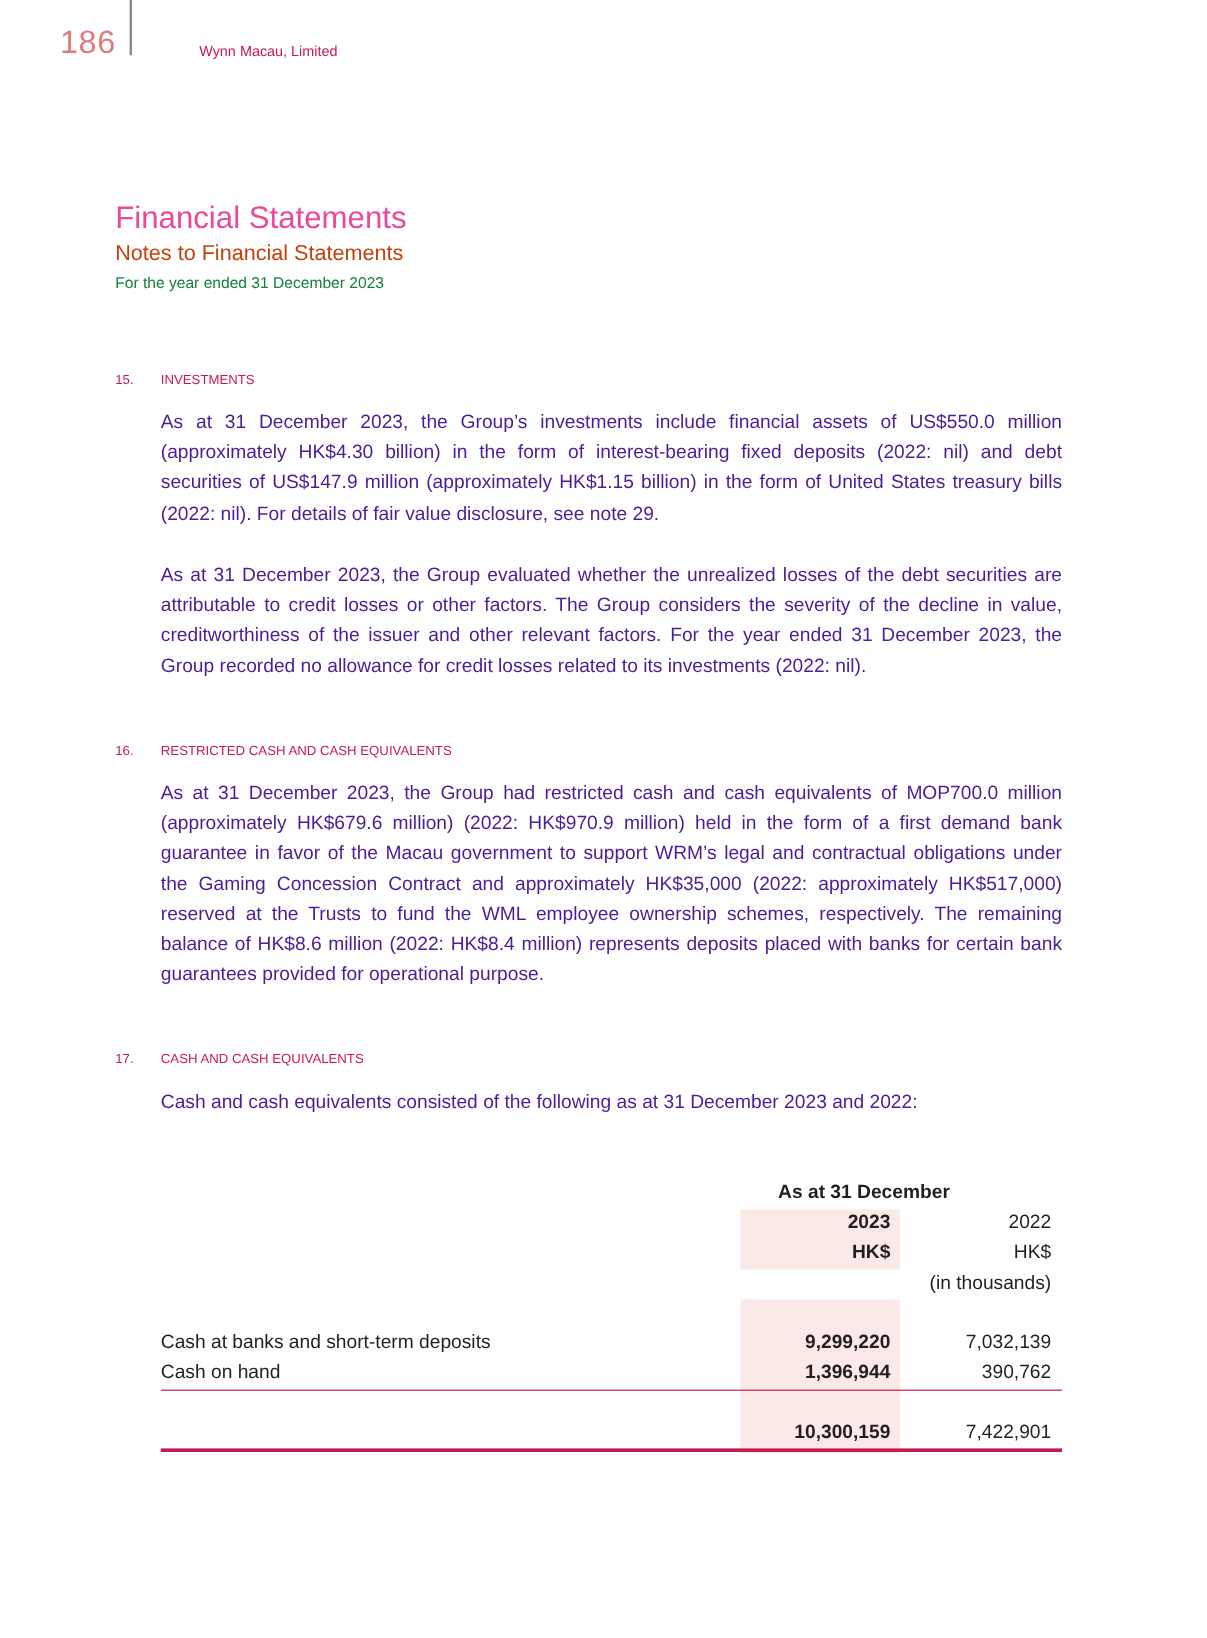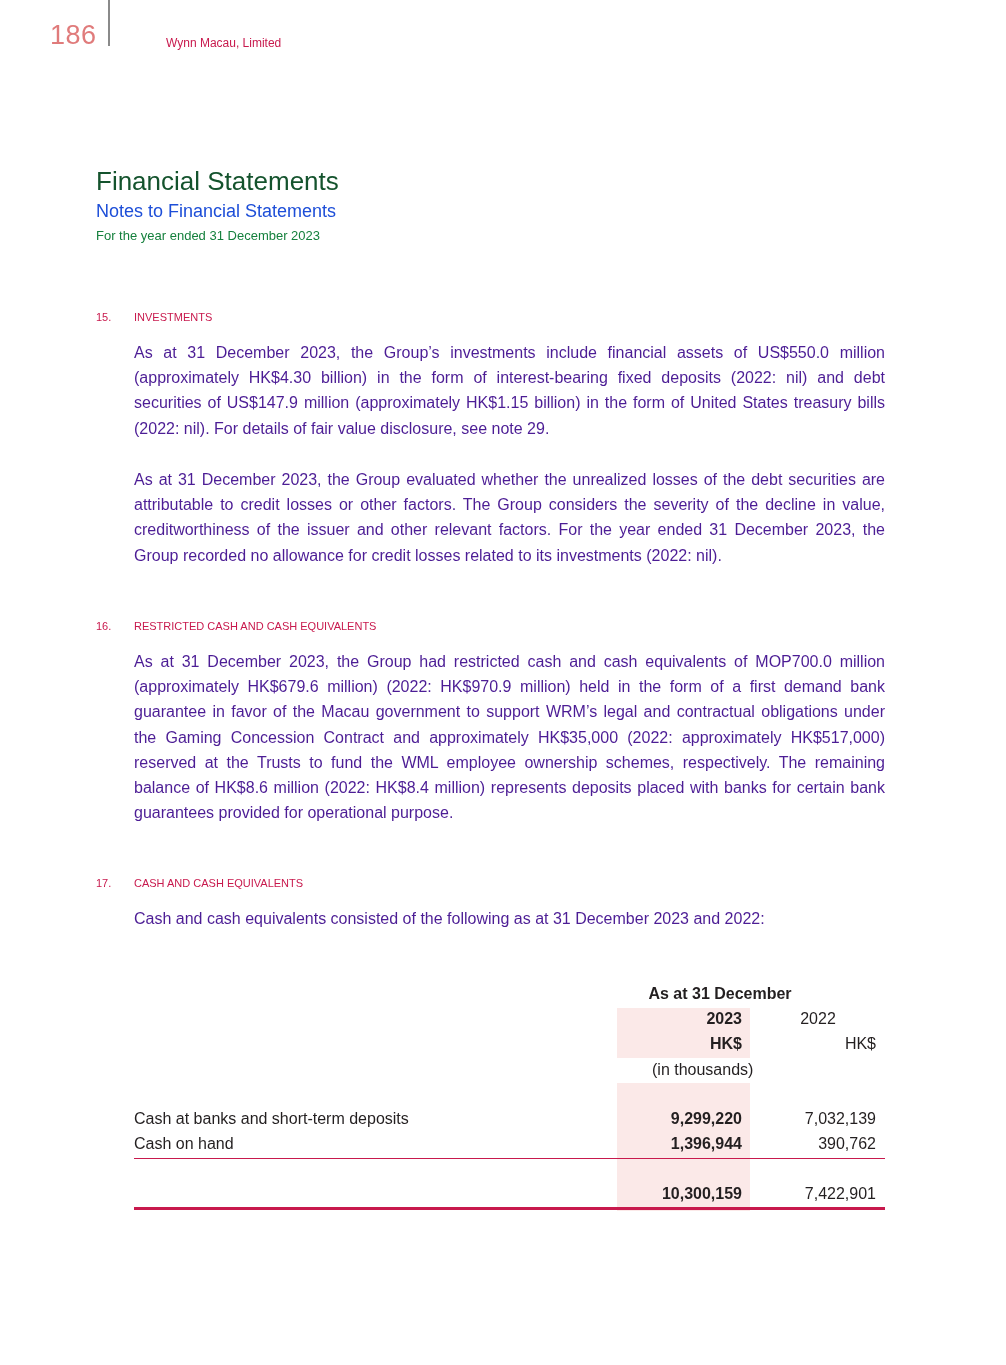--- a/index.html
+++ b/index.html
@@ -1,22 +1,22 @@
 <!DOCTYPE html>
 <html><head>
 <meta charset="utf-8">
 <style>
   * { box-sizing: border-box; margin: 0; padding: 0; }
   html, body { width: 1006px; height: 1365px; background: #ffffff; }
   body { position: relative; font-family: "Liberation Sans", "DejaVu Sans", sans-serif; color: #231f20; }
   .page-num { position: absolute; left: 50px; top: 20px; font-size: 27px; color: #e07b7b; letter-spacing: 0.5px; }
   .header-rule { position: absolute; left: 108px; top: 0; width: 1.5px; height: 46px; background: #8a8a8a; }
   .company { position: absolute; left: 119px; top: 36px; font-size: 12px; color: #c8194d; margin-left: 47px; }
-  .title { position: absolute; left: 96px; top: 166px; font-size: 26px; color: #14532d; }
-  .subtitle { position: absolute; left: 96px; top: 201px; font-size: 18px; color: #1d4ed8; }
+  .title { position: absolute; left: 96px; top: 166px; font-size: 26px; color: #ec4899; }
+  .subtitle { position: absolute; left: 96px; top: 201px; font-size: 18px; color: #c2410c; }
   .period { position: absolute; left: 96px; top: 228px; font-size: 13px; color: #15803d; }
 
   .sec-head { position: absolute; left: 96px; font-size: 11px; color: #c8194d; }
   .sec-head .num { display: inline-block; width: 38px; }
   .para { position: absolute; left: 134px; width: 751px; font-size: 16px; line-height: 25.2px; text-align: justify; color: #4c1d95; }
 
   .shade { position: absolute; left: 617px; width: 133px; background: #fbe9e8; }
   .tcell { position: absolute; font-size: 16px; color: #231f20; white-space: nowrap; }
   .r { text-align: right; }
   .b { font-weight: bold; }
@@ -49,24 +49,24 @@
   <span class="num">17.</span><span>CASH AND CASH EQUIVALENTS</span>
 </div>
 <p class="para" style="top:906px;">Cash and cash equivalents consisted of the following as at 31 December 2023 and 2022:</p>
 
 <div class="shade" style="top:1008px; height:50px;"></div>
 <div class="shade" style="top:1083px; height:128px;"></div>
 
 <div class="tcell b" style="left:600px; width:300px; top:985px; text-align:center; padding-right:60px;">As at 31 December</div>
 
 <div class="tcell r b" style="left:617px; width:125px; top:1010px;">2023</div>
-<div class="tcell r" style="left:760px; width:116px; top:1010px;text-align:center;">2022</div>
+<div class="tcell r" style="left:760px; width:116px; top:1010px;">2022</div>
 <div class="tcell r b" style="left:617px; width:125px; top:1035px;">HK$</div>
 <div class="tcell r" style="left:760px; width:116px; top:1035px;">HK$</div>
-<div class="tcell" style="left:652px; width:268px; top:1061px; text-align:left;">(in thousands)</div>
+<div class="tcell" style="left:608px; width:268px; top:1061px; text-align:right;">(in thousands)</div>
 
 <div>
   <div class="tcell" style="left:134px; top:1110px;">Cash at banks and short-term deposits</div>
   <div class="tcell r b" style="left:617px; width:125px; top:1110px;">9,299,220</div>
   <div class="tcell r" style="left:760px; width:116px; top:1110px;">7,032,139</div>
 </div>
 
 <div>
   <div class="tcell" style="left:134px; top:1135px;">Cash on hand</div>
   <div class="tcell r b" style="left:617px; width:125px; top:1135px;">1,396,944</div>

